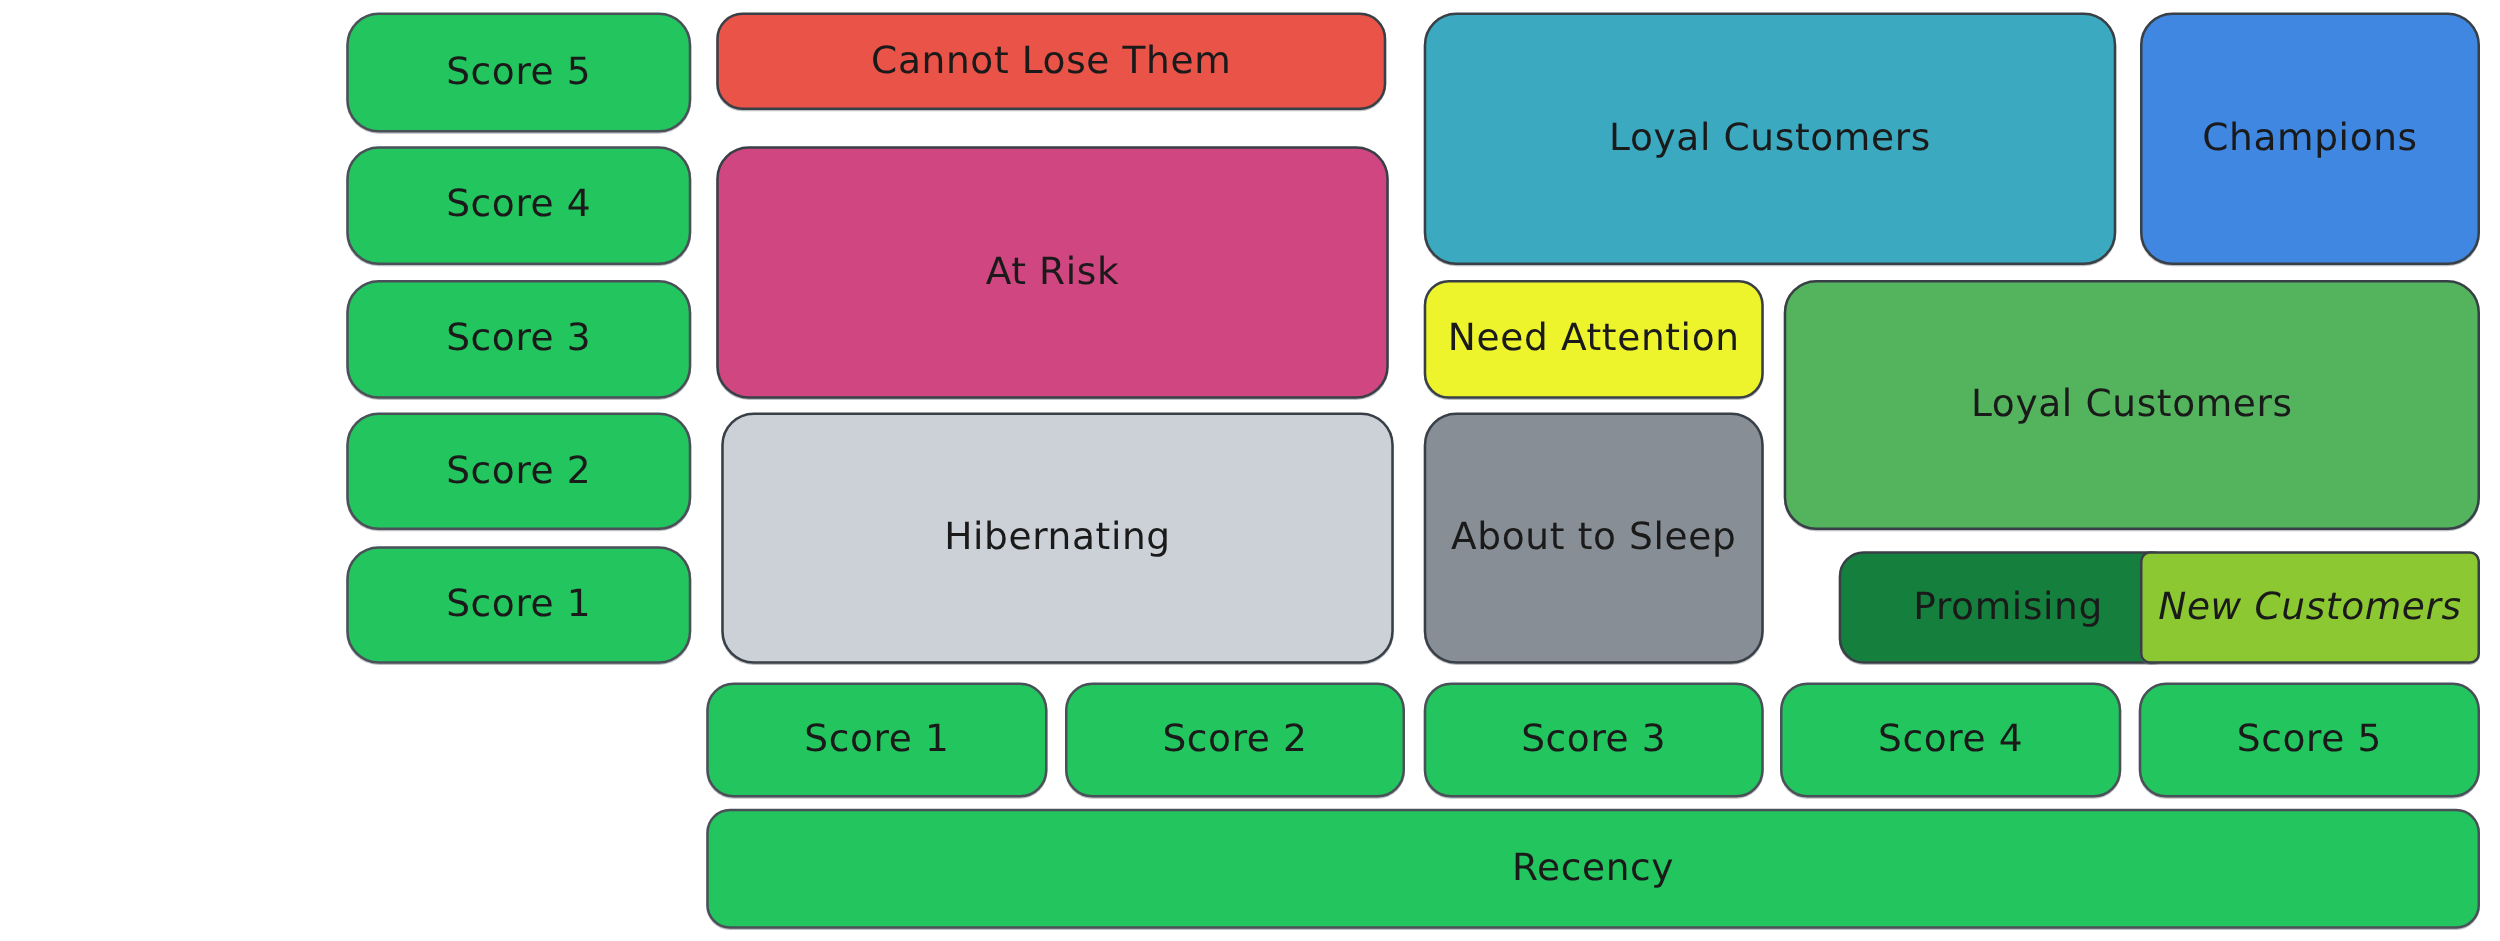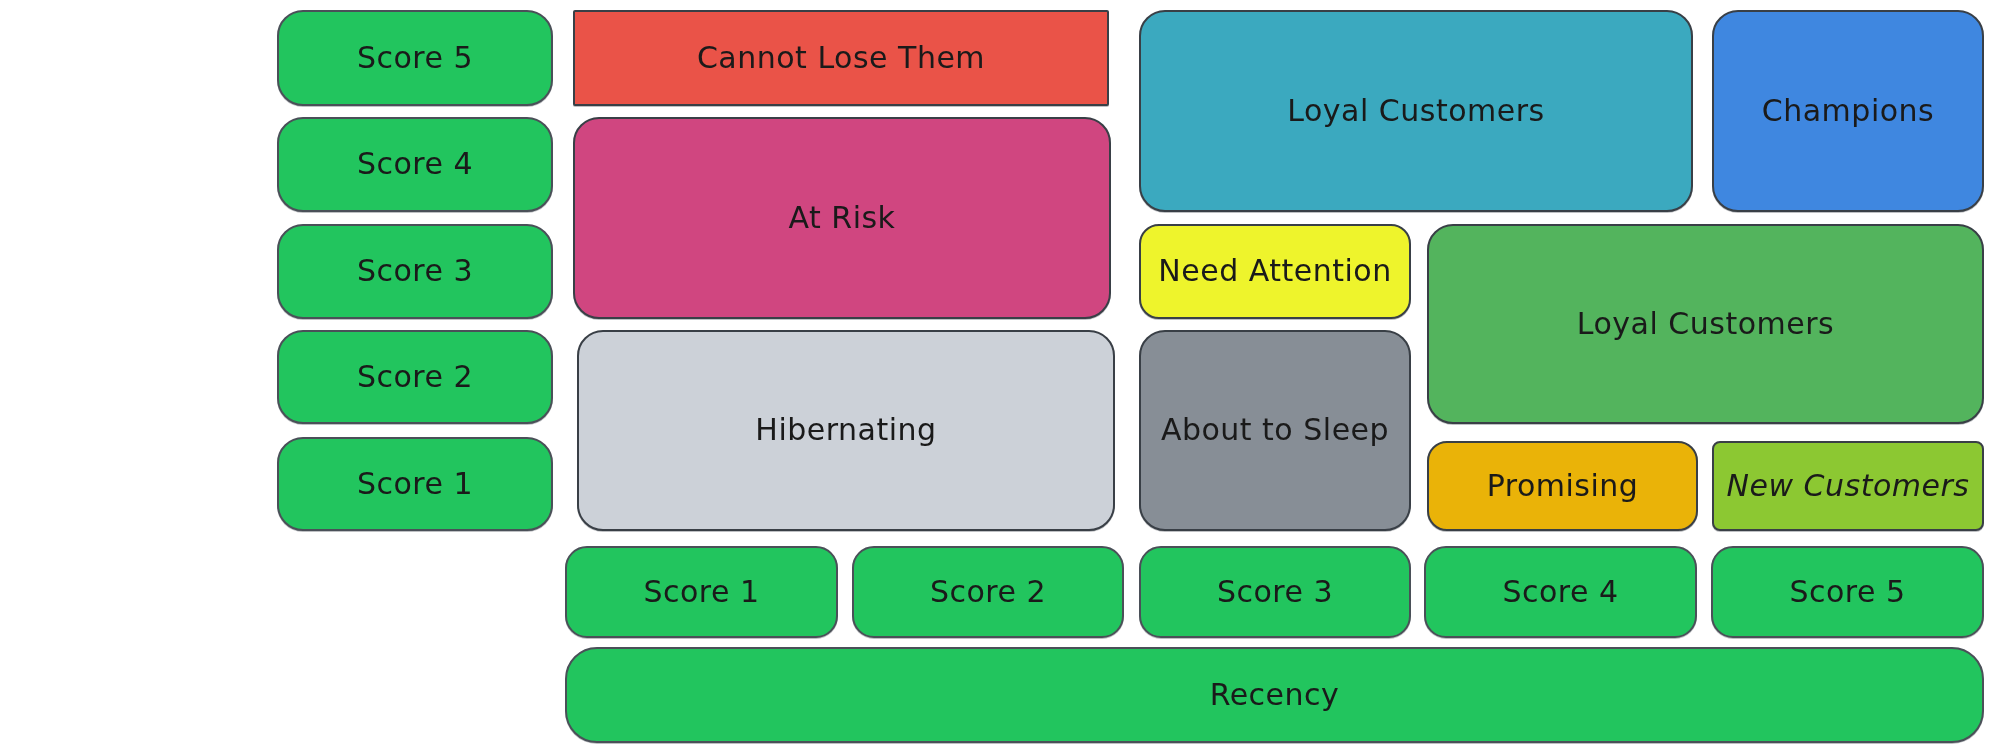--- a/index.html
+++ b/index.html
@@ -36,38 +36,38 @@
     border-width: 2px;
   }
   
   .freq-axis   { left: 8px;   top: 10px;  width: 252px; height: 514px; border-radius: 38px; }
   .fscore-5    { left: 277px; top: 10px;  width: 276px; height: 96px; }
   .fscore-4    { left: 277px; top: 117px; width: 276px; height: 95px; }
   .fscore-3    { left: 277px; top: 224px; width: 276px; height: 95px; }
   .fscore-2    { left: 277px; top: 330px; width: 276px; height: 94px; }
   .fscore-1    { left: 277px; top: 437px; width: 276px; height: 94px; }
   
-  .seg-cannot-lose   { left: 573px;  top: 10px;  width: 536px; height: 96px;  border-radius: 2px; }
+  .seg-cannot-lose   { left: 573px;  top: 10px;  width: 536px; height: 78px;  border-radius: 21px; }
   .seg-at-risk       { left: 573px;  top: 117px; width: 538px; height: 202px; text-align: center; }
   .seg-hibernating   { left: 577px;  top: 330px; width: 538px; height: 201px; }
   .seg-loyal-top     { left: 1139px; top: 10px;  width: 554px; height: 202px; }
   .seg-champions     { left: 1712px; top: 10px;  width: 272px; height: 202px; }
   .seg-need-attn     { left: 1139px; top: 224px; width: 272px; height: 95px;  border-radius: 20px; }
   .seg-about-sleep   { left: 1139px; top: 330px; width: 272px; height: 201px; }
   .seg-loyal-mid     { left: 1427px; top: 224px; width: 557px; height: 200px; }
   .seg-promising     { left: 1427px; top: 441px; width: 271px; height: 90px;  border-radius: 20px; }
   .seg-new-cust      { left: 1712px; top: 441px; width: 272px; height: 90px;  border-radius: 8px; }
   .italic { font-style: italic; }
   
   .rscore-1 { left: 565px;  top: 546px; width: 273px; height: 92px; border-radius: 22px; }
   .rscore-2 { left: 852px;  top: 546px; width: 272px; height: 92px; border-radius: 22px; }
   .rscore-3 { left: 1139px; top: 546px; width: 272px; height: 92px; border-radius: 22px; }
   .rscore-4 { left: 1424px; top: 546px; width: 273px; height: 92px; border-radius: 22px; }
   .rscore-5 { left: 1711px; top: 546px; width: 273px; height: 92px; border-radius: 22px; }
-  .rec-axis { left: 565px;  top: 647px; width: 1419px; height: 96px; border-radius: 32px; }
+  .rec-axis { left: 565px;  top: 647px; width: 1419px; height: 96px; border-radius: 19px; }
 </style>
 </head>
 <body>
 
 <div class="canvas">
 
 
   <div class="box white fscore-5">Score 5</div>
   <div class="box white fscore-4">Score 4</div>
   <div class="box white fscore-3">Score 3</div>
@@ -83,21 +83,21 @@
   <div class="box seg-loyal-top" style="background-color: rgb(59, 169, 191);">Loyal Customers</div>
 
   <div class="box seg-champions" style="background-color: rgb(63, 135, 224); text-align: center;">Champions</div>
 
   <div class="box seg-need-attn" style="background-color: rgb(238, 244, 44);">Need Attention</div>
 
   <div class="box seg-about-sleep" style="background-color: rgb(135, 142, 150);">About to Sleep</div>
 
   <div class="box seg-loyal-mid" style="background-color: rgb(83, 180, 93);">Loyal Customers</div>
 
-  <div class="box seg-promising" style="background-color: #eab308;">Promising</div>
+  <div class="box seg-promising" style="background-color: #15803d; margin-left: 44px;">Promising</div>
 
   <div class="box seg-new-cust italic" style="background-color: rgb(140, 200, 50);">New Customers</div>
 
   <div class="box white rscore-1">Score 1</div>
   <div class="box white rscore-2">Score 2</div>
   <div class="box white rscore-3">Score 3</div>
   <div class="box white rscore-4">Score 4</div>
   <div class="box white rscore-5">Score 5</div>
 
   <div class="box white rec-axis">Recency</div>

